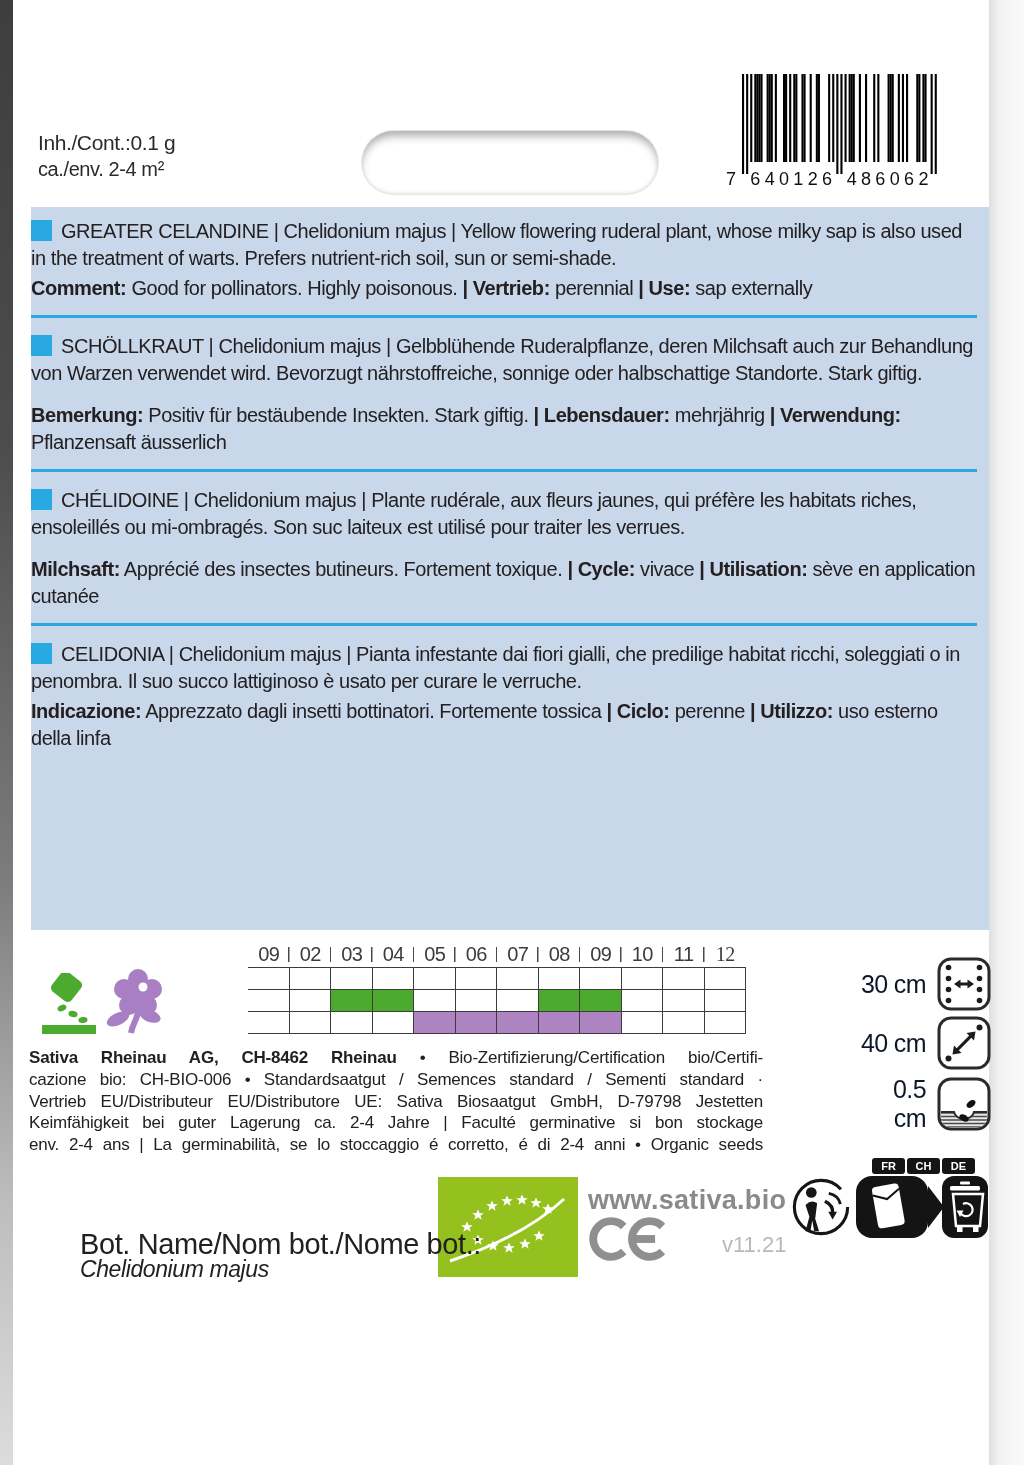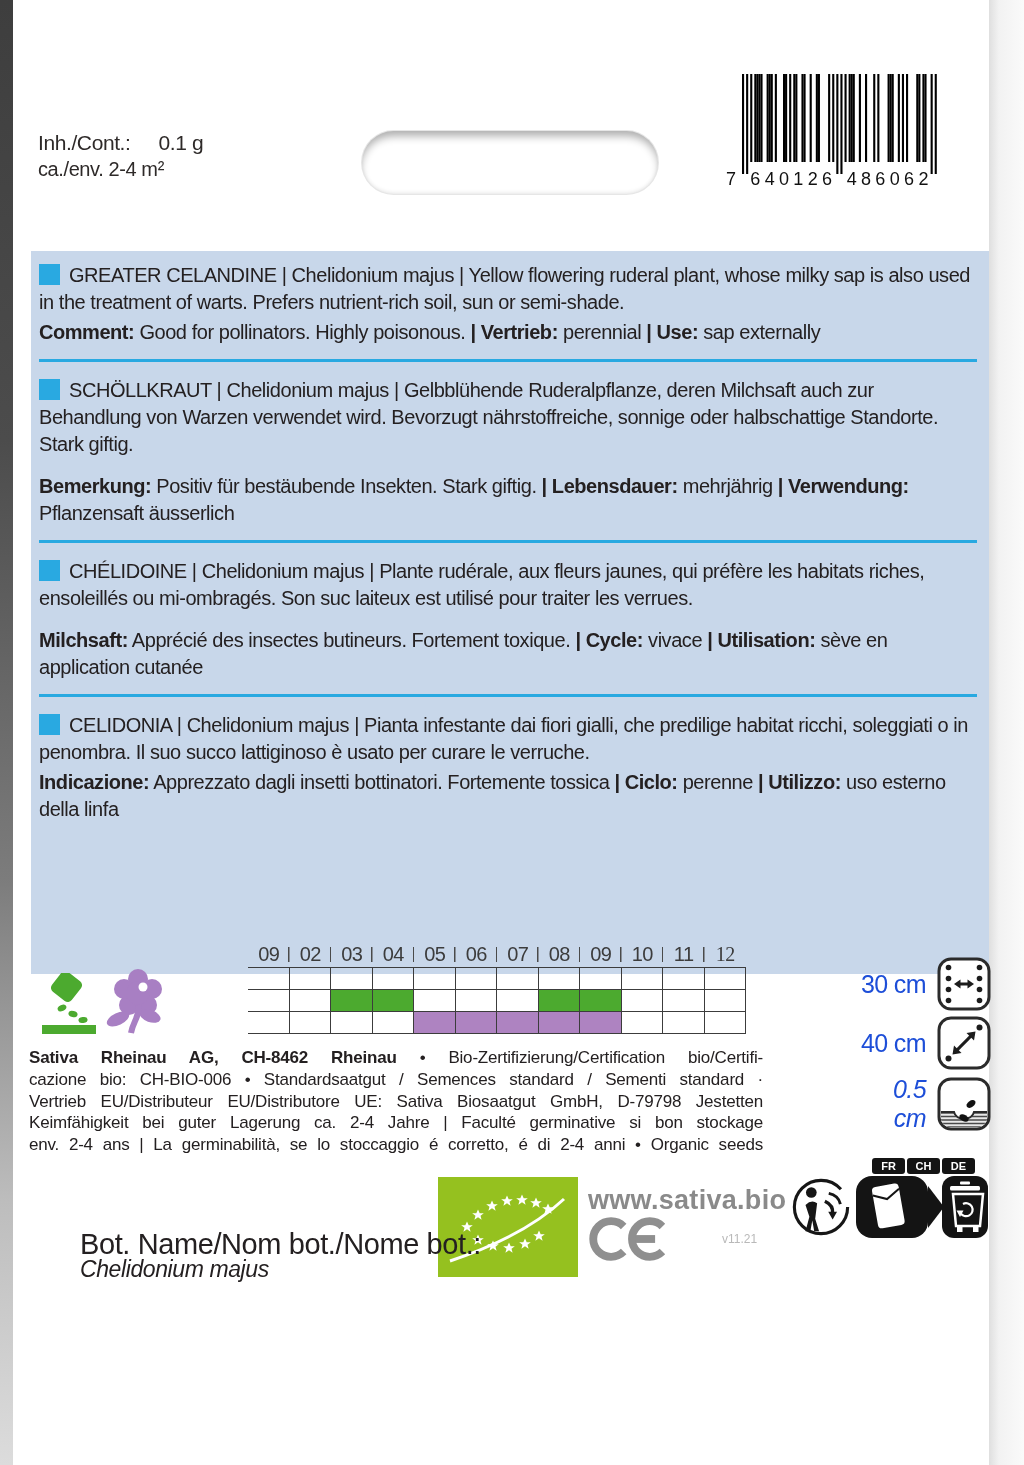--- a/index.html
+++ b/index.html
@@ -6,30 +6,30 @@
   html,body { background:#ffffff; }
   body { font-family:"Liberation Sans", sans-serif; color:#242021; }
   .page { position:relative; width:1024px; height:1465px; background:#fff; overflow:hidden; }
 
   .edge-left { position:absolute; left:0; top:0; width:13px; height:1465px;
     background:linear-gradient(180deg,#3e3e3e 0%,#4c4c4c 30%,#7c7c7c 60%,#bdbdbd 82%,#dcdcdc 100%); }
   .edge-right { position:absolute; right:0; top:0; width:35px; height:1465px;
     background:linear-gradient(90deg,#dfdfdf 0%,#f2f2f2 28%,#fafafa 100%); }
 
   
-  .content-line { position:absolute; left:38px; top:131px; font-size:21px; letter-spacing:-0.4px; color:#2e2a29; display:flex; gap:28px; }
+  .content-line { position:absolute; left:38px; top:131px; font-size:21px; letter-spacing:-0.4px; color:#2e2a29; display:flex; gap:0; }
   .area-line { position:absolute; left:38px; top:158px; font-size:20px; letter-spacing:-0.4px; color:#2e2a29; }
   .euro-slot { position:absolute; left:362px; top:131px; width:296px; height:63px; border-radius:32px; background:#fff;
     box-shadow: inset 0 7px 9px -2px rgba(0,0,0,0.32), inset 0 -3px 5px -3px rgba(0,0,0,0.15), 0 0 0 1px #e6e6e6; }
   #barcode { position:absolute; left:712px; top:72px; }
   #barcode rect { fill:#000; }
   #barcode text { fill:#111; font-family:"Liberation Sans",sans-serif; font-size:18px; }
 
   
-  .panel { position:absolute; left:31px; top:207px; width:958px; height:723px; background:#c8d7ea; padding:11px 12px 0 8px;margin-top:44px; }
+  .panel { position:absolute; left:31px; top:207px; width:958px; height:723px; background:#c8d7ea; padding:11px 12px 0 0; }
   .sec-head, .sec-note { font-size:20px; line-height:27px; letter-spacing:-0.45px; color:#242021; }
   .sec-note .b, .b { font-weight:bold; }
   .sec-note { margin-top:3px; }
   .sec-note.gapped { margin-top:15px; }
   .sq { display:inline-block; width:21px; height:21px; background:#29a9e1; margin-right:9px; vertical-align:-3px; }
   .divider { height:3px; background:#29a9e1; margin:13px 0 15px 0; }
 
   
   .cal { position:absolute; left:248px; top:941px; }
   #cal-months { display:grid; grid-template-columns:repeat(12,41.5px); height:26px; }
@@ -37,33 +37,33 @@
     background:linear-gradient(#4a4a4a,#4a4a4a) right center/1.5px 15px no-repeat; }
   .cal-m:last-child { background:none;font-family:Liberation Serif, serif; }
   #cal-grid { display:grid; grid-template-columns:repeat(12,41.5px); grid-auto-rows:22px; border-top:1.5px solid #3c3c3c; }
   .cal-c { border-right:1.5px solid #3c3c3c; border-bottom:1.5px solid #3c3c3c; }
 
   .legend-sow { position:absolute; left:40px; top:973px; }
   .legend-flower { position:absolute; left:100px; top:967px; }
 
   
   .space-row { position:absolute; left:858px; display:flex; align-items:center; gap:11px; }
-  .space-row .lbl { width:68px; text-align:right; font-size:25px; letter-spacing:-0.6px; color:#1d4ed8; }
-  .sr1 { top:957px; } .sr2 { top:1016px; } .sr3 { top:1075px;font-style:italic; }
+  .space-row .lbl { width:68px; text-align:right; font-size:25px; letter-spacing:-0.6px; color:#0f172a; }
+  .sr1 { top:957px; } .sr2 { top:1016px; } .sr3 { top:1075px; }
 
   
   .address { position:absolute; left:29px; top:1047px; width:734px; }
   .addr-line { font-size:17px; line-height:21.8px; letter-spacing:-0.2px; color:#242021;
     text-align:justify; text-align-last:justify; white-space:nowrap0; }
 
   
   .eu-logo { position:absolute; left:438px; top:1177px; }
   .website { position:absolute; left:588px; top:1185px; font-size:27px; font-weight:bold; color:#8a8a8a; letter-spacing:0.3px; }
   .ce { position:absolute; left:589px; top:1217px; }
-  .version { position:absolute; left:722px; top:1232px; font-size:12px; color:#b9b9b9; }
+  .version { position:absolute; left:722px; top:1232px; font-size:22px; color:#b9b9b9; }
   .triman { position:absolute; left:790px; top:1176px; }
   .disposal { position:absolute; left:856px; top:1158px; }
   .disposal text { fill:#fff; font-family:"Liberation Sans",sans-serif; font-size:11px; font-weight:bold; text-anchor:middle; }
   .bot-label { position:absolute; left:80px; top:1228px; font-size:29px; letter-spacing:-0.4px; color:#242021; }
   .bot-name  { position:absolute; left:80px; top:1256px; font-size:23px; font-style:italic; letter-spacing:-0.4px; color:#242021; }
 </style>
 </head>
 <body>
 
 <div class="page">

